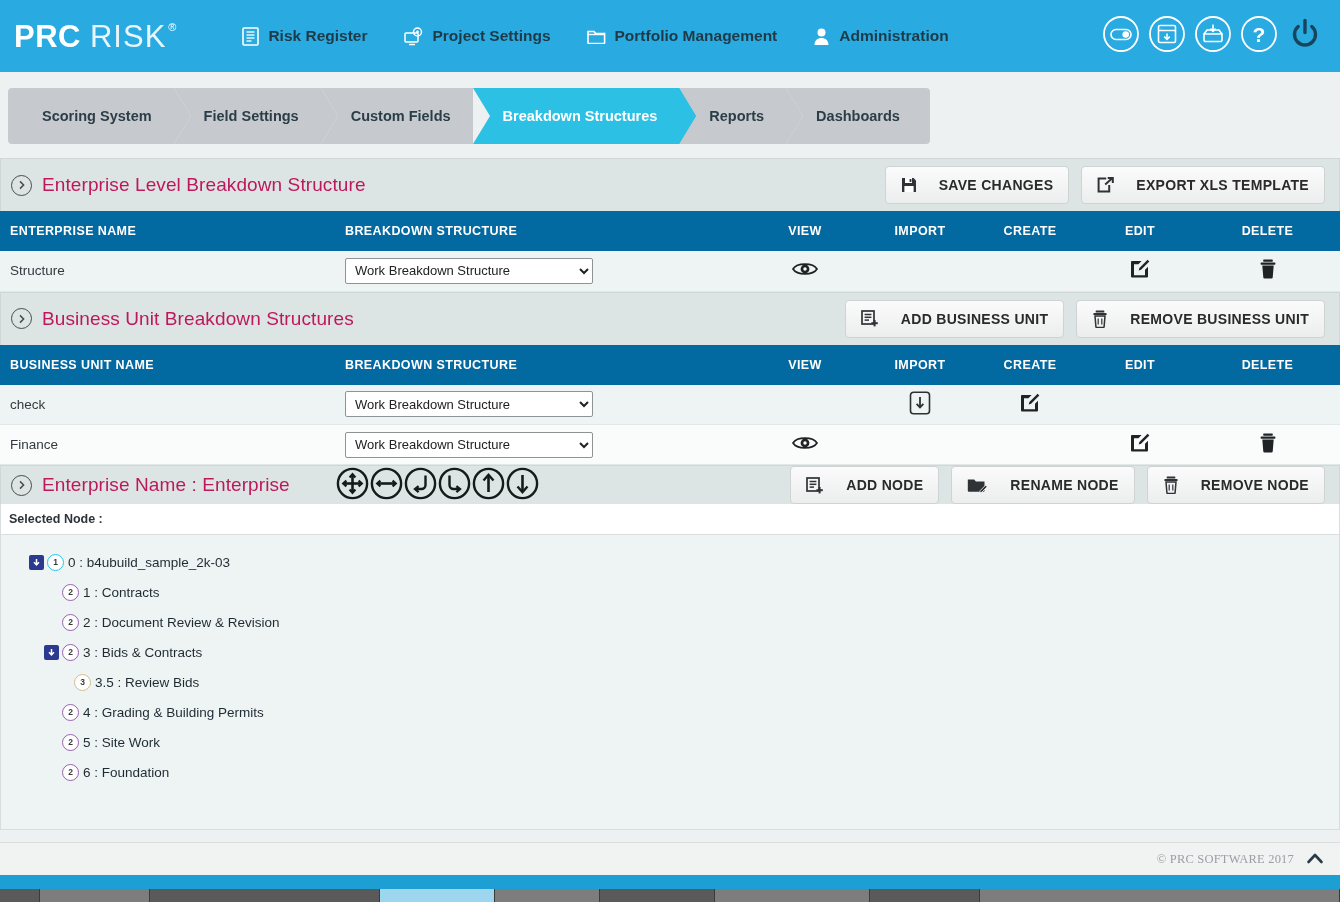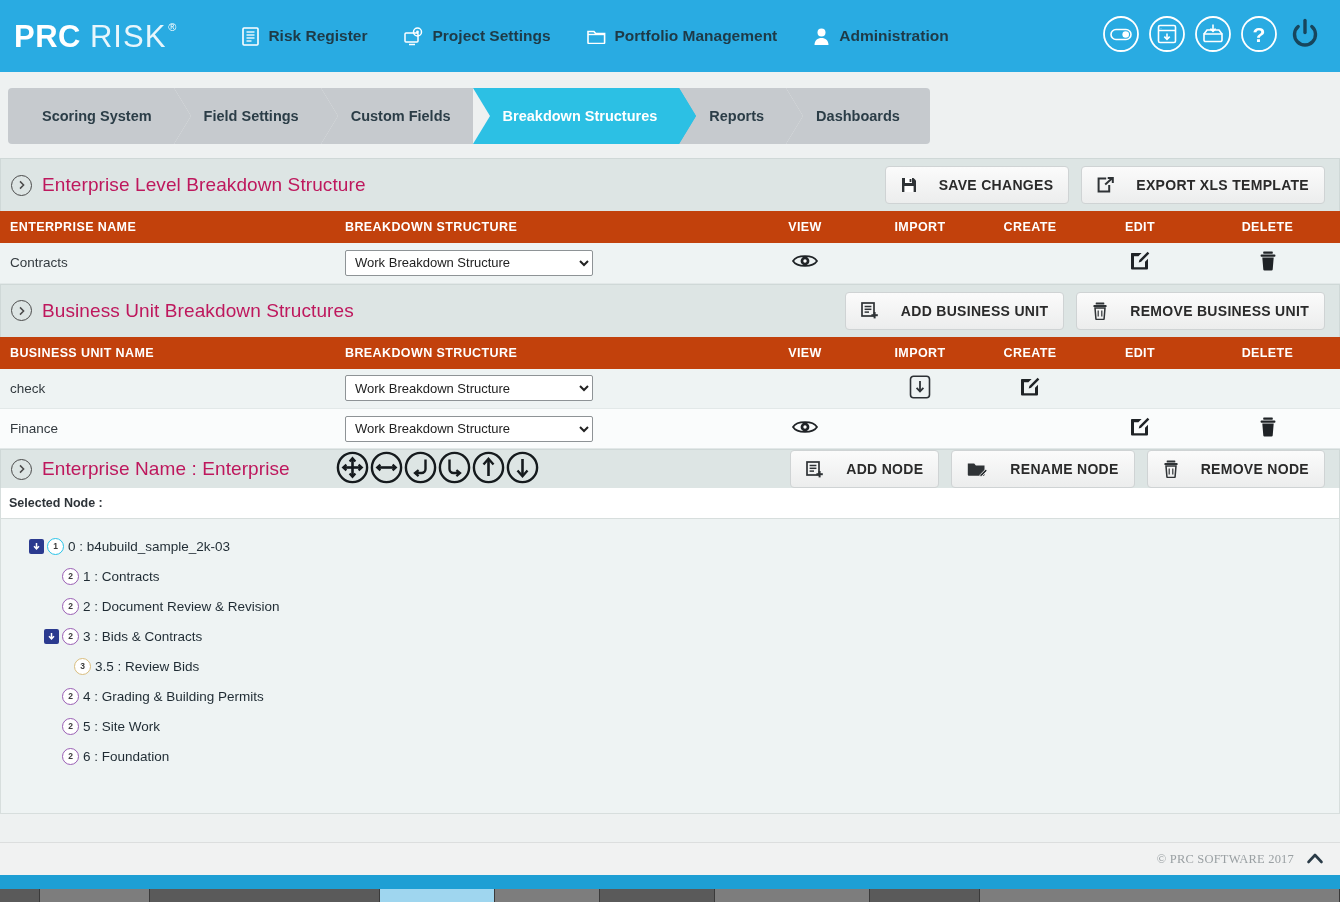--- a/index.html
+++ b/index.html
@@ -123,25 +123,25 @@
     padding: 0 15px; height: 38px;
     font-size: 14px; font-weight: bold; color: #2a2a2a;
     letter-spacing: 0.3px; cursor: pointer; white-space: nowrap;
     font-family: "Liberation Sans", sans-serif;
   }
   .btn svg { display: block; flex: none; }
 
   
   table.grid { width: 100%; border-collapse: collapse; table-layout: fixed; }
   table.grid thead th {
-    background: #c2410c;
+    background: #0369a1;
     color: #ffffff;
     font-size: 12.5px; font-weight: bold;
     letter-spacing: 0.4px;
-    height: 32px;
+    height: 40px;
     text-align: left;
     padding: 0 0 0 10px;
     white-space: nowrap;
   }
   table.grid thead th.c { text-align: center; padding: 0; }
   table.grid tbody td {
     height: 40px;
     font-size: 13.5px; color: #333a3f;
     padding: 0 0 0 10px;
     background: #eef3f3;
@@ -402,21 +402,21 @@
           <th>BREAKDOWN STRUCTURE</th>
           <th class="c">VIEW</th>
           <th class="c">IMPORT</th>
           <th class="c">CREATE</th>
           <th class="c">EDIT</th>
           <th class="c">DELETE</th>
         </tr>
       </thead>
       <tbody>
         <tr>
-          <td>Contracts</td>
+          <td>Structure</td>
           <td>
             <select class="bs">
               <option>Work Breakdown Structure</option>
             </select>
           </td>
           <td class="c">
             <button class="icbtn">
               <svg width="26" height="16" viewBox="0 0 26 16">
                   <path d="M1 8 C5 1.5 21 1.5 25 8 C21 14.5 5 14.5 1 8 Z" fill="none" stroke="#1f2326" stroke-width="1.7"></path>
                   <circle cx="13" cy="8" r="4.4" fill="#1f2326"></circle>

